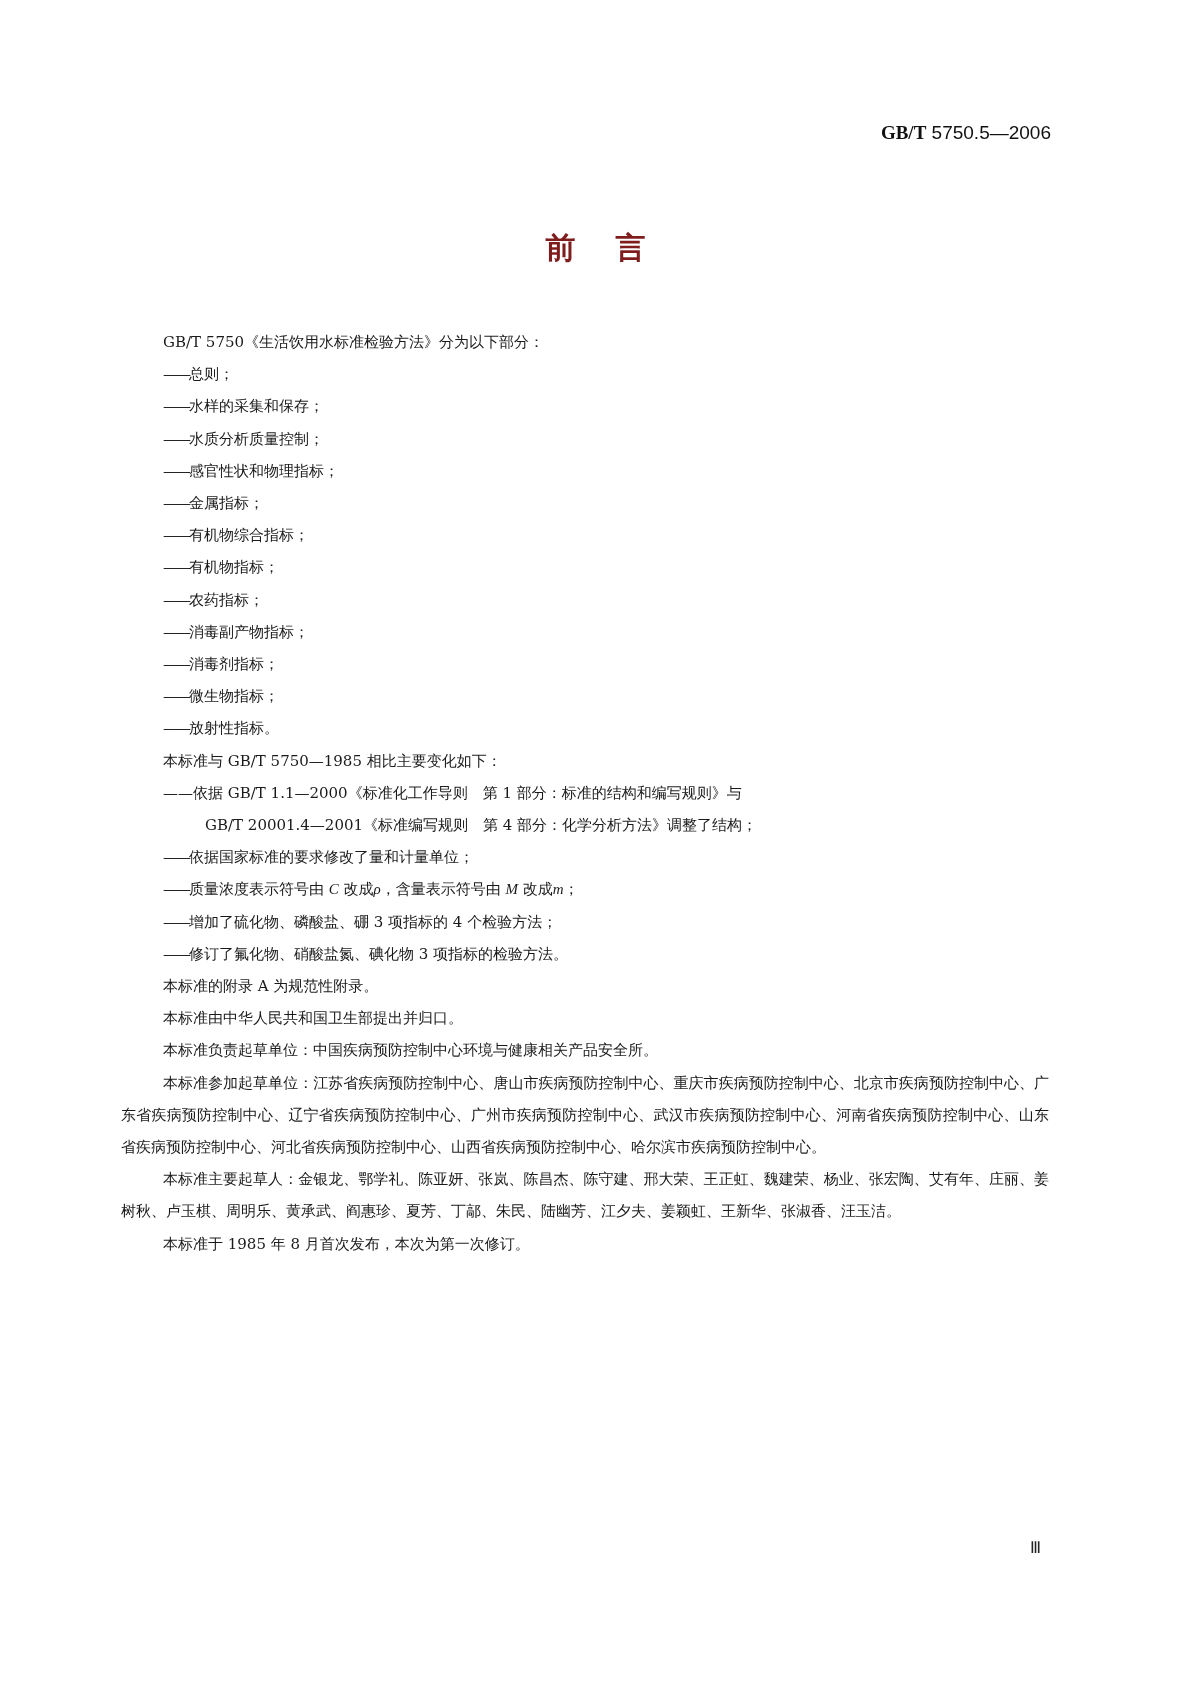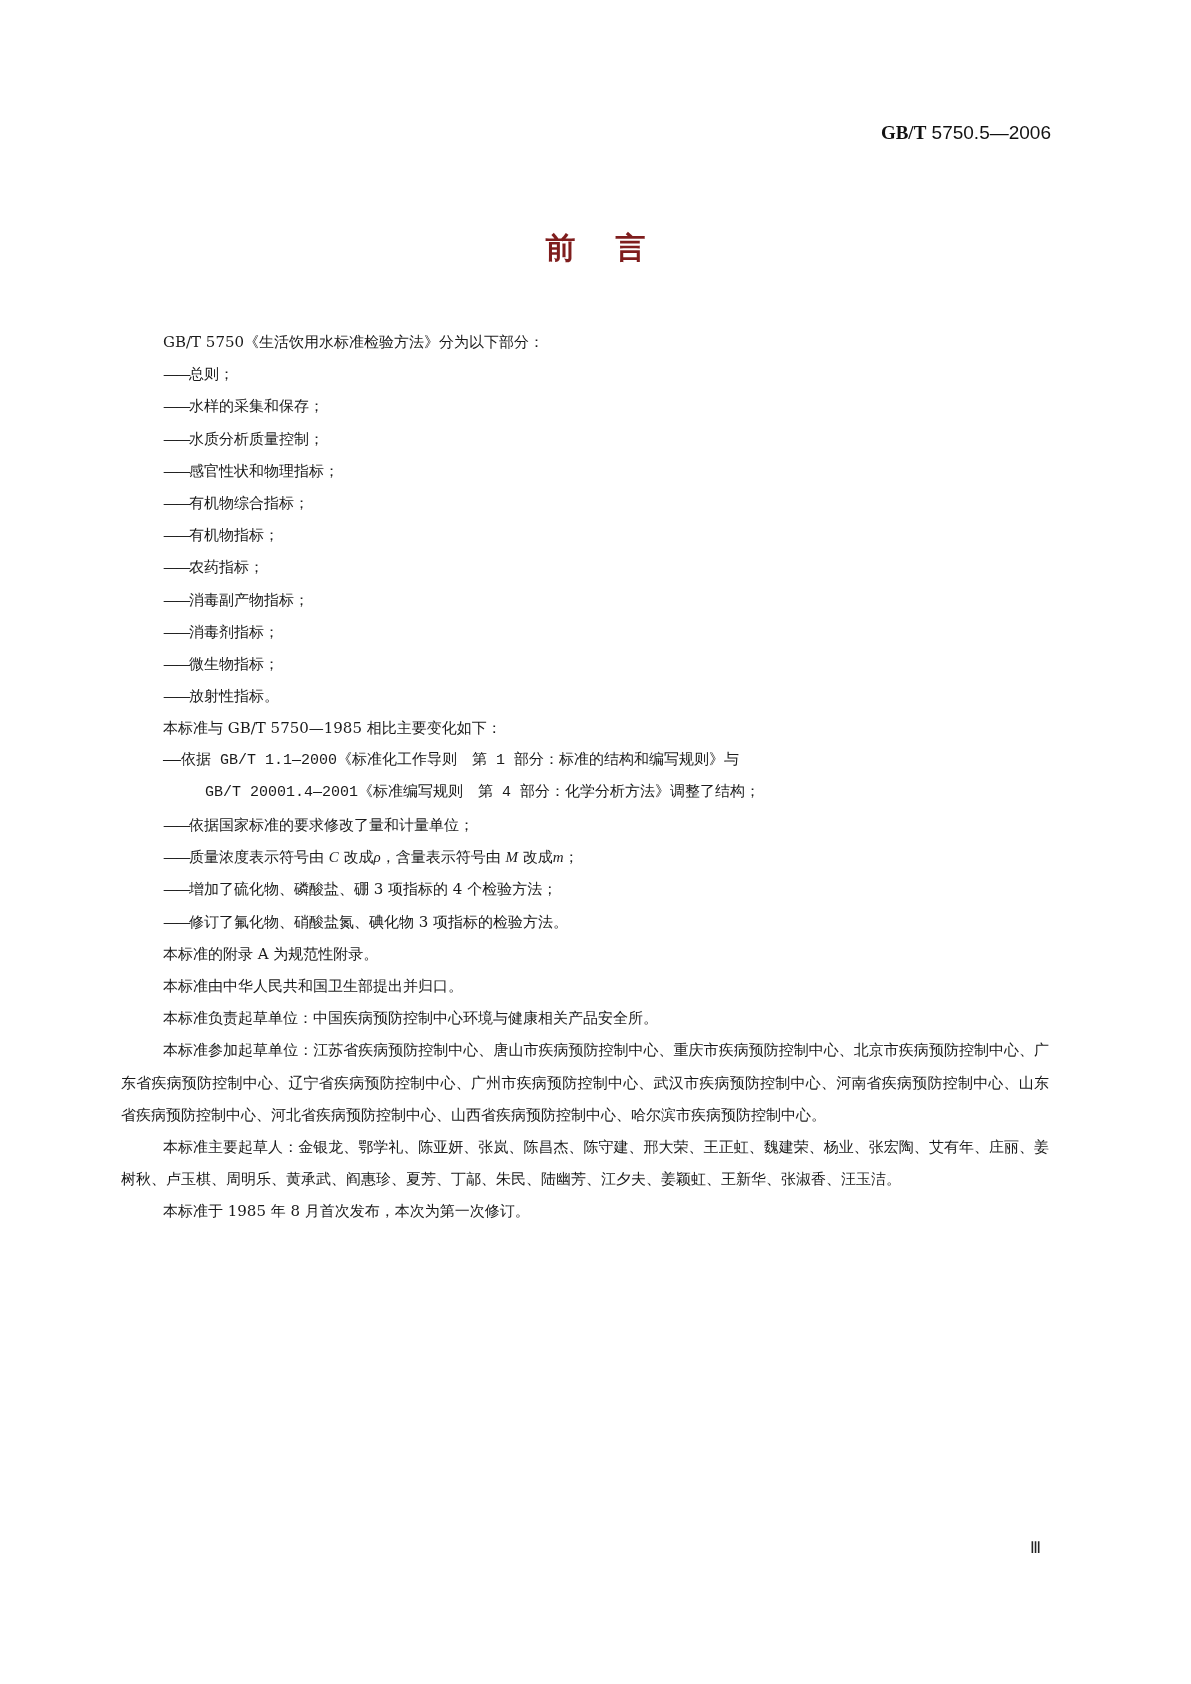--- a/index.html
+++ b/index.html
@@ -20,21 +20,21 @@
       letter-spacing: 40px; text-indent: 40px;
       font-family: "DejaVu Sans", sans-serif; color: #7f1d1d;
     }
     .body {
       position: absolute; left: 121px; top: 326px; width: 928px;
       font-size: 15px; line-height: 32.2px;
     }
     .p { margin: 0; text-indent: 42px; text-align: justify; }
     .dash { margin: 0; padding-left: 42px; }
     .dash .mark { letter-spacing: -2px; }
-    .dash-wrap { margin: 0; padding-left: 42px; font-family: Liberation Mono, monospace; }
+    .dash-wrap { margin: 0; padding-left: 42px; }
     .dash-wrap .cont { display: block; padding-left: 42px; }
     .dash-wrap .first { display: block; }
     .page-no {
       position: absolute; left: 1030px; top: 1538px;
       font-family: "Liberation Serif", serif; font-size: 16px; color: #222;
     }
     i.sym { font-family: "Liberation Serif", serif; font-style: italic; }
   </style>
 </head>
 <body>
@@ -44,20 +44,21 @@
 <div class="title">前言</div>
 
 <div class="body">
   <p class="p">GB/T 5750《生活饮用水标准检验方法》分为以下部分：</p>
 
   <div>
     <p class="dash"><span class="mark">——</span><span>总则；</span></p>
     <p class="dash"><span class="mark">——</span><span>水样的采集和保存；</span></p>
     <p class="dash"><span class="mark">——</span><span>水质分析质量控制；</span></p>
     <p class="dash"><span class="mark">——</span><span>感官性状和物理指标；</span></p>
+    <p class="dash"><span class="mark">——</span><span>金属指标；</span></p>
     <p class="dash"><span class="mark">——</span><span>有机物综合指标；</span></p>
     <p class="dash"><span class="mark">——</span><span>有机物指标；</span></p>
     <p class="dash"><span class="mark">——</span><span>农药指标；</span></p>
     <p class="dash"><span class="mark">——</span><span>消毒副产物指标；</span></p>
     <p class="dash"><span class="mark">——</span><span>消毒剂指标；</span></p>
     <p class="dash"><span class="mark">——</span><span>微生物指标；</span></p>
     <p class="dash"><span class="mark">——</span><span>放射性指标。</span></p>
   </div>
 
   <p class="p">本标准与 GB/T 5750—1985 相比主要变化如下：</p>

